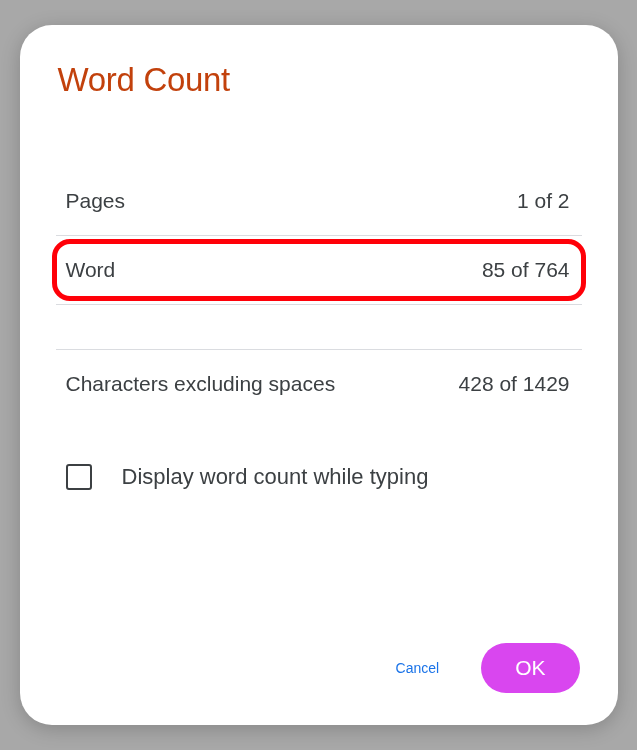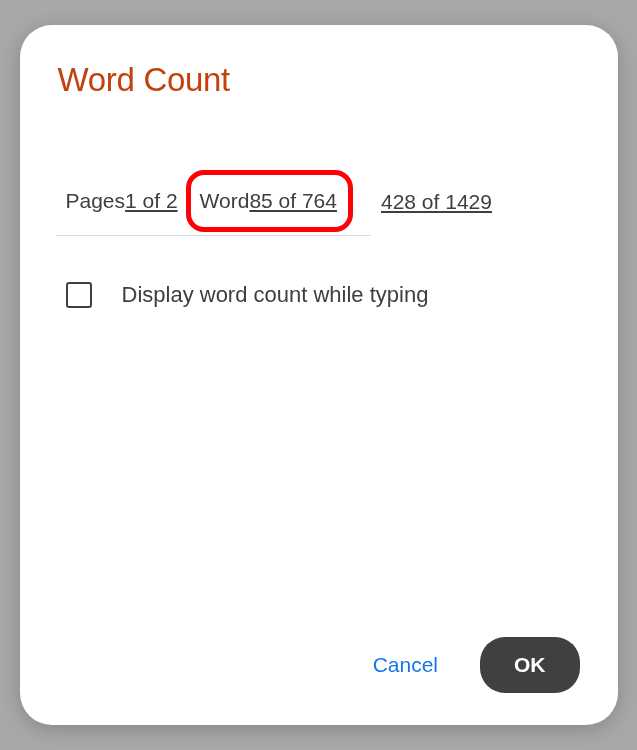--- a/index.html
+++ b/index.html
@@ -32,41 +32,40 @@
     .dialog-title {
       font-size: 33px;
       font-weight: 400;
       color: #c2410c;
       letter-spacing: -0.3px;
       margin-bottom: 68px;
       padding-left: 2px;
     }
     .stats {
       display: flex;
-      flex-direction: row;
+      flex-direction: column;
     }
     .stat-row {
       display: flex;
       justify-content: space-between;
       align-items: center;
       padding: 22px 12px 22px 10px;
       border-bottom: 1px solid #dadce0;
       font-size: 21px;
       color: #3c4043;
       position: relative;
     }
     .stat-row:last-child {
       border-bottom: none;
     }
     .stat-label {
       color: #3c4043;
     }
     .stat-value {
       color: #3c4043;
-      text-decoration: underline;
     }
     .highlight-box {
       position: absolute;
       left: -4px;
       right: -4px;
       top: 3px;
       bottom: 3px;
       border: 5px solid #ff0008;
       border-radius: 18px;
       pointer-events: none;
@@ -97,34 +96,34 @@
       align-items: center;
       gap: 26px;
       margin-top: auto;
       padding-right: 2px;
       padding-bottom: 4px;
     }
     .btn-cancel {
       background: transparent;
       border: none;
       color: #1a73e8;
-      font-size: 21px;
+      font-size: 14px;
       font-weight: 500;
       cursor: pointer;
       padding: 10px 16px;
     }
     .btn-ok {
-      background: #404040;
+      background: #d946ef;
       border: none;
       color: #fff;
       font-size: 21px;
-      font-weight: 700;
+      font-weight: 400;
       cursor: pointer;
       padding: 0 34px;
-      height: 56px;
+      height: 50px;
       border-radius: 25px;
     }
   </style>
 </head>
 <body>
 
 <div class="dialog">
   <h1 class="dialog-title">Word Count</h1>
 
   <div class="stats">
@@ -133,20 +132,21 @@
       <span class="stat-value">1 of 2</span>
     </div>
     <div class="stat-row">
       <span class="stat-label">Word</span>
       <span class="stat-value">85 of 764</span>
       <div class="highlight-box"></div>
     </div>
     <div class="stat-row">
     </div>
     <div class="stat-row">
+      <span class="stat-label">Characters excluding spaces</span>
       <span class="stat-value">428 of 1429</span>
     </div>
   </div>
 
   <div class="checkbox-row">
     <div class="checkbox" role="checkbox" aria-checked="false"></div>
     <span class="checkbox-label">Display word count while typing</span>
   </div>
 
   <div class="button-row">

